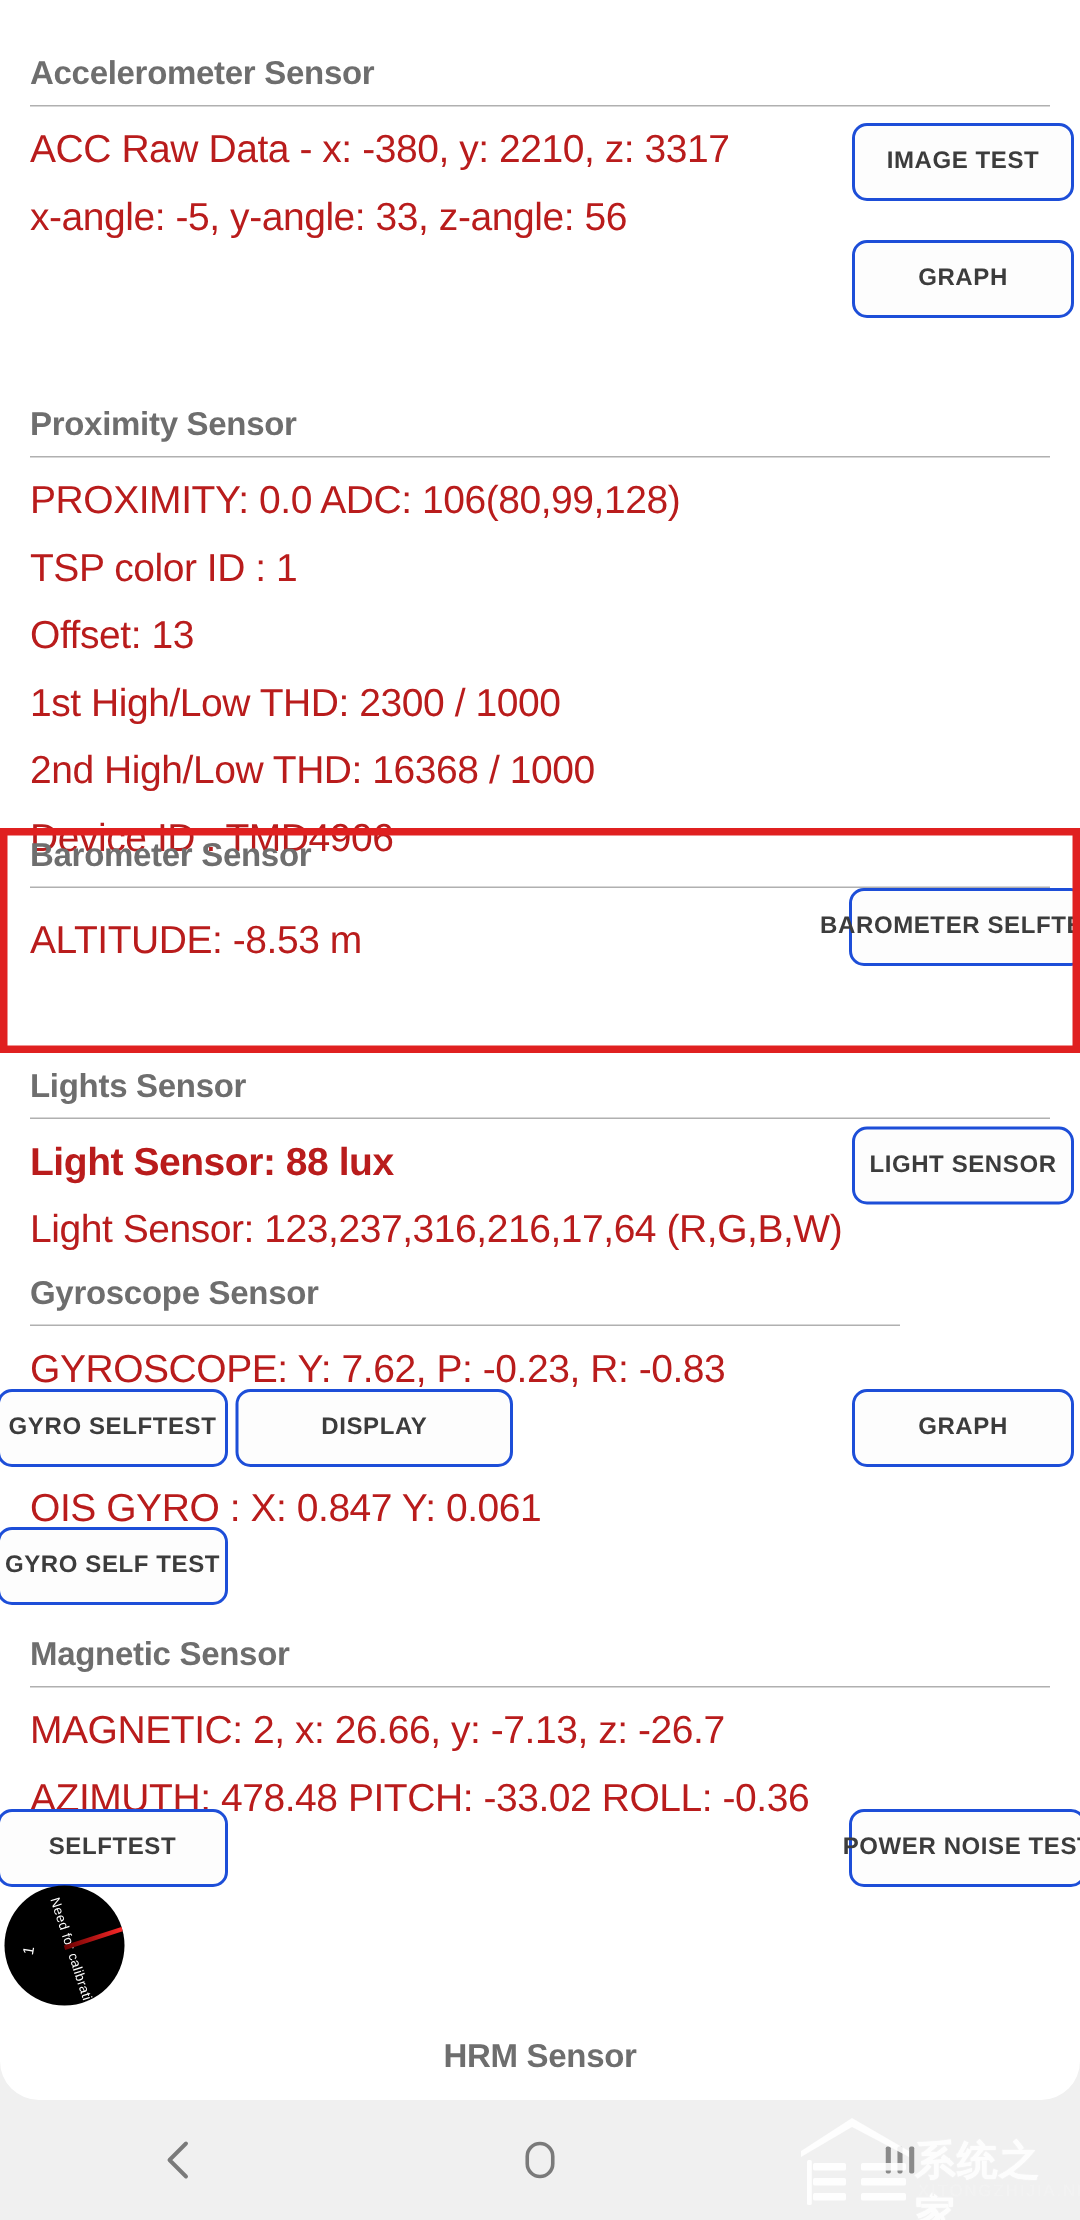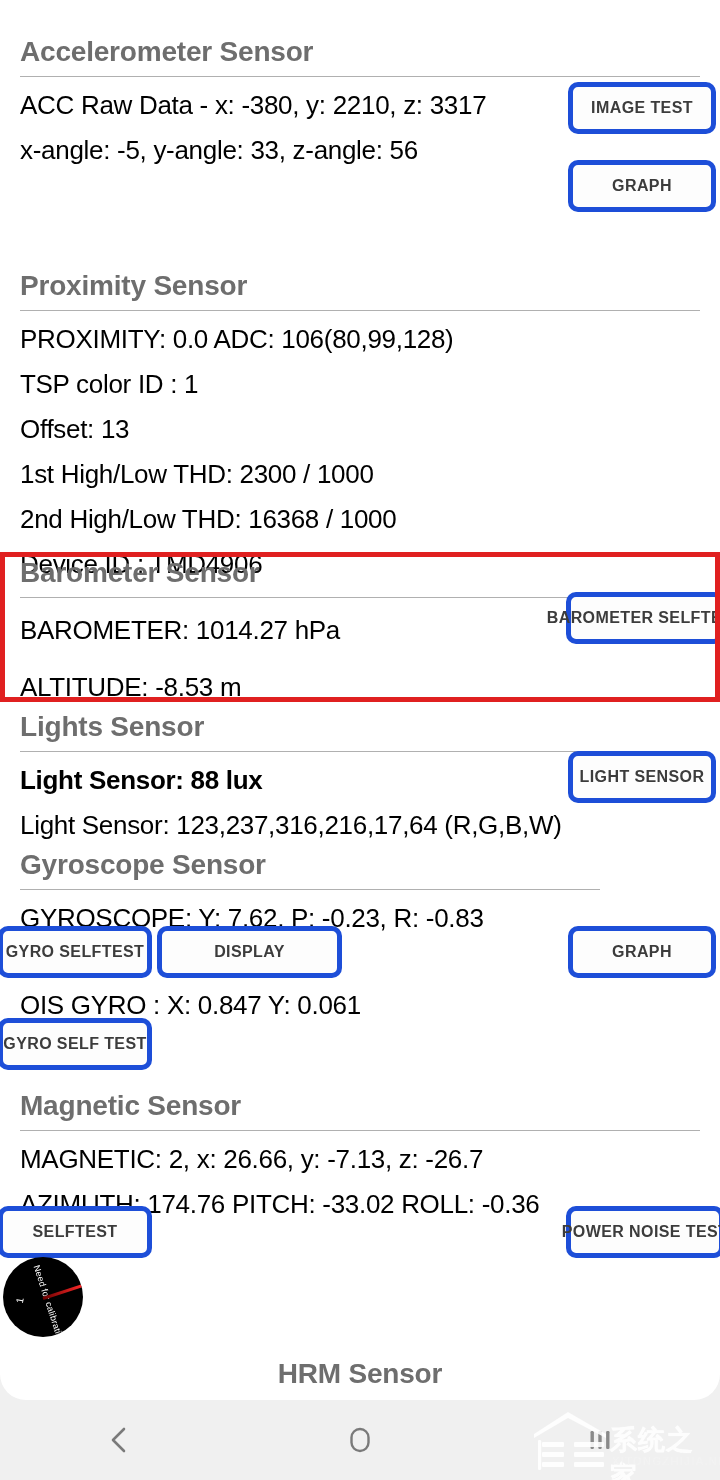--- a/index.html
+++ b/index.html
@@ -39,47 +39,47 @@
   }
 
   
   .section {
     position: relative;
     padding: 0 20px 0 20px;
     box-sizing: border-box;
   }
 
   .section-title {
-    font-size: 28px;
+    font-size: 22px;
     font-weight: bold;
     color: #6e6e6e;
     letter-spacing: -0.2px;
     padding-bottom: 8px;
   }
 
   .divider {
     height: 1px;
     background: #b0b0b0;
     margin: 0 0 0 0;
   }
 
   .value-line {
     font-size: 26px;
-    color: #000000;
+    color: #b91c1c;
     line-height: 45px;
     white-space: nowrap;
     letter-spacing: -0.3px;
   }
 
   
   .btn {
     position: absolute;
     box-sizing: border-box;
     background: #fdfdfd;
-    border: 5px solid #1d4ed8;
+    border: 2px solid #1d4ed8;
     border-radius: 10px;
     color: #3c3c3c;
     font-size: 16px;
     font-weight: bold;
     letter-spacing: 0.4px;
     display: flex;
     align-items: center;
     justify-content: center;
     text-align: center;
     height: 52px;
@@ -210,21 +210,20 @@
       <div class="value-line">TSP color ID : 1</div>
       <div class="value-line">Offset: 13</div>
       <div class="value-line">1st High/Low THD: 2300 / 1000</div>
       <div class="value-line">2nd High/Low THD: 16368 / 1000</div>
       <div class="value-line">Device ID : TMD4906</div>
     </div>
 
     <div class="section" style="position:absolute; left:0; top:557px; width:720px;">
       <div class="section-title">Barometer Sensor</div>
       <div class="divider"></div>
-      <div class="value-line" style="padding-top:10px;">BAROMETER: 1014.27 hPa</div>
       <div class="value-line" style="padding-top:12px;">ALTITUDE: -8.53 m</div>
     </div>
     <div class="btn" style="left:566px; top:592px; width:158px;">BAROMETER SELFTEST</div>
 
     <div class="section" style="position:absolute; left:0; top:711px; width:720px;">
       <div class="section-title">Lights Sensor</div>
       <div class="divider"></div>
       <div class="value-line" style="padding-top:6px;font-weight:bold;">Light Sensor: 88 lux</div>
       <div class="value-line">Light Sensor: 123,237,316,216,17,64 (R,G,B,W)</div>
     </div>
@@ -238,21 +237,21 @@
     <div class="btn" style="left:-2px; top:926px; width:154px;">GYRO SELFTEST</div>
     <div class="btn" style="left:157px; top:926px; width:185px;">DISPLAY</div>
     <div class="btn" style="left:568px; top:926px; width:148px;">GRAPH</div>
     <div class="value-line" style="position:absolute; left:20px; top:983px;">OIS GYRO : X: 0.847 Y: 0.061</div>
     <div class="btn" style="left:-2px; top:1018px; width:154px;">GYRO SELF TEST</div>
 
     <div class="section" style="position:absolute; left:0; top:1090px; width:720px;">
       <div class="section-title">Magnetic Sensor</div>
       <div class="divider"></div>
       <div class="value-line" style="padding-top:6px;">MAGNETIC: 2, x: 26.66, y: -7.13, z: -26.7</div>
-      <div class="value-line">AZIMUTH: 174.76   PITCH: -33.02   ROLL: -0.36</div>
+      <div class="value-line">AZIMUTH: 478.48   PITCH: -33.02   ROLL: -0.36</div>
     </div>
     <div class="btn" style="left:-2px; top:1206px; width:154px;">SELFTEST</div>
     <div class="btn" style="left:566px; top:1206px; width:158px;">POWER NOISE TEST</div>
 
     <div id="compass">
       <div class="cal-text">Need for calibration</div>
       <div class="tick-label">1</div>
       <div class="needle"></div>
     </div>
 

